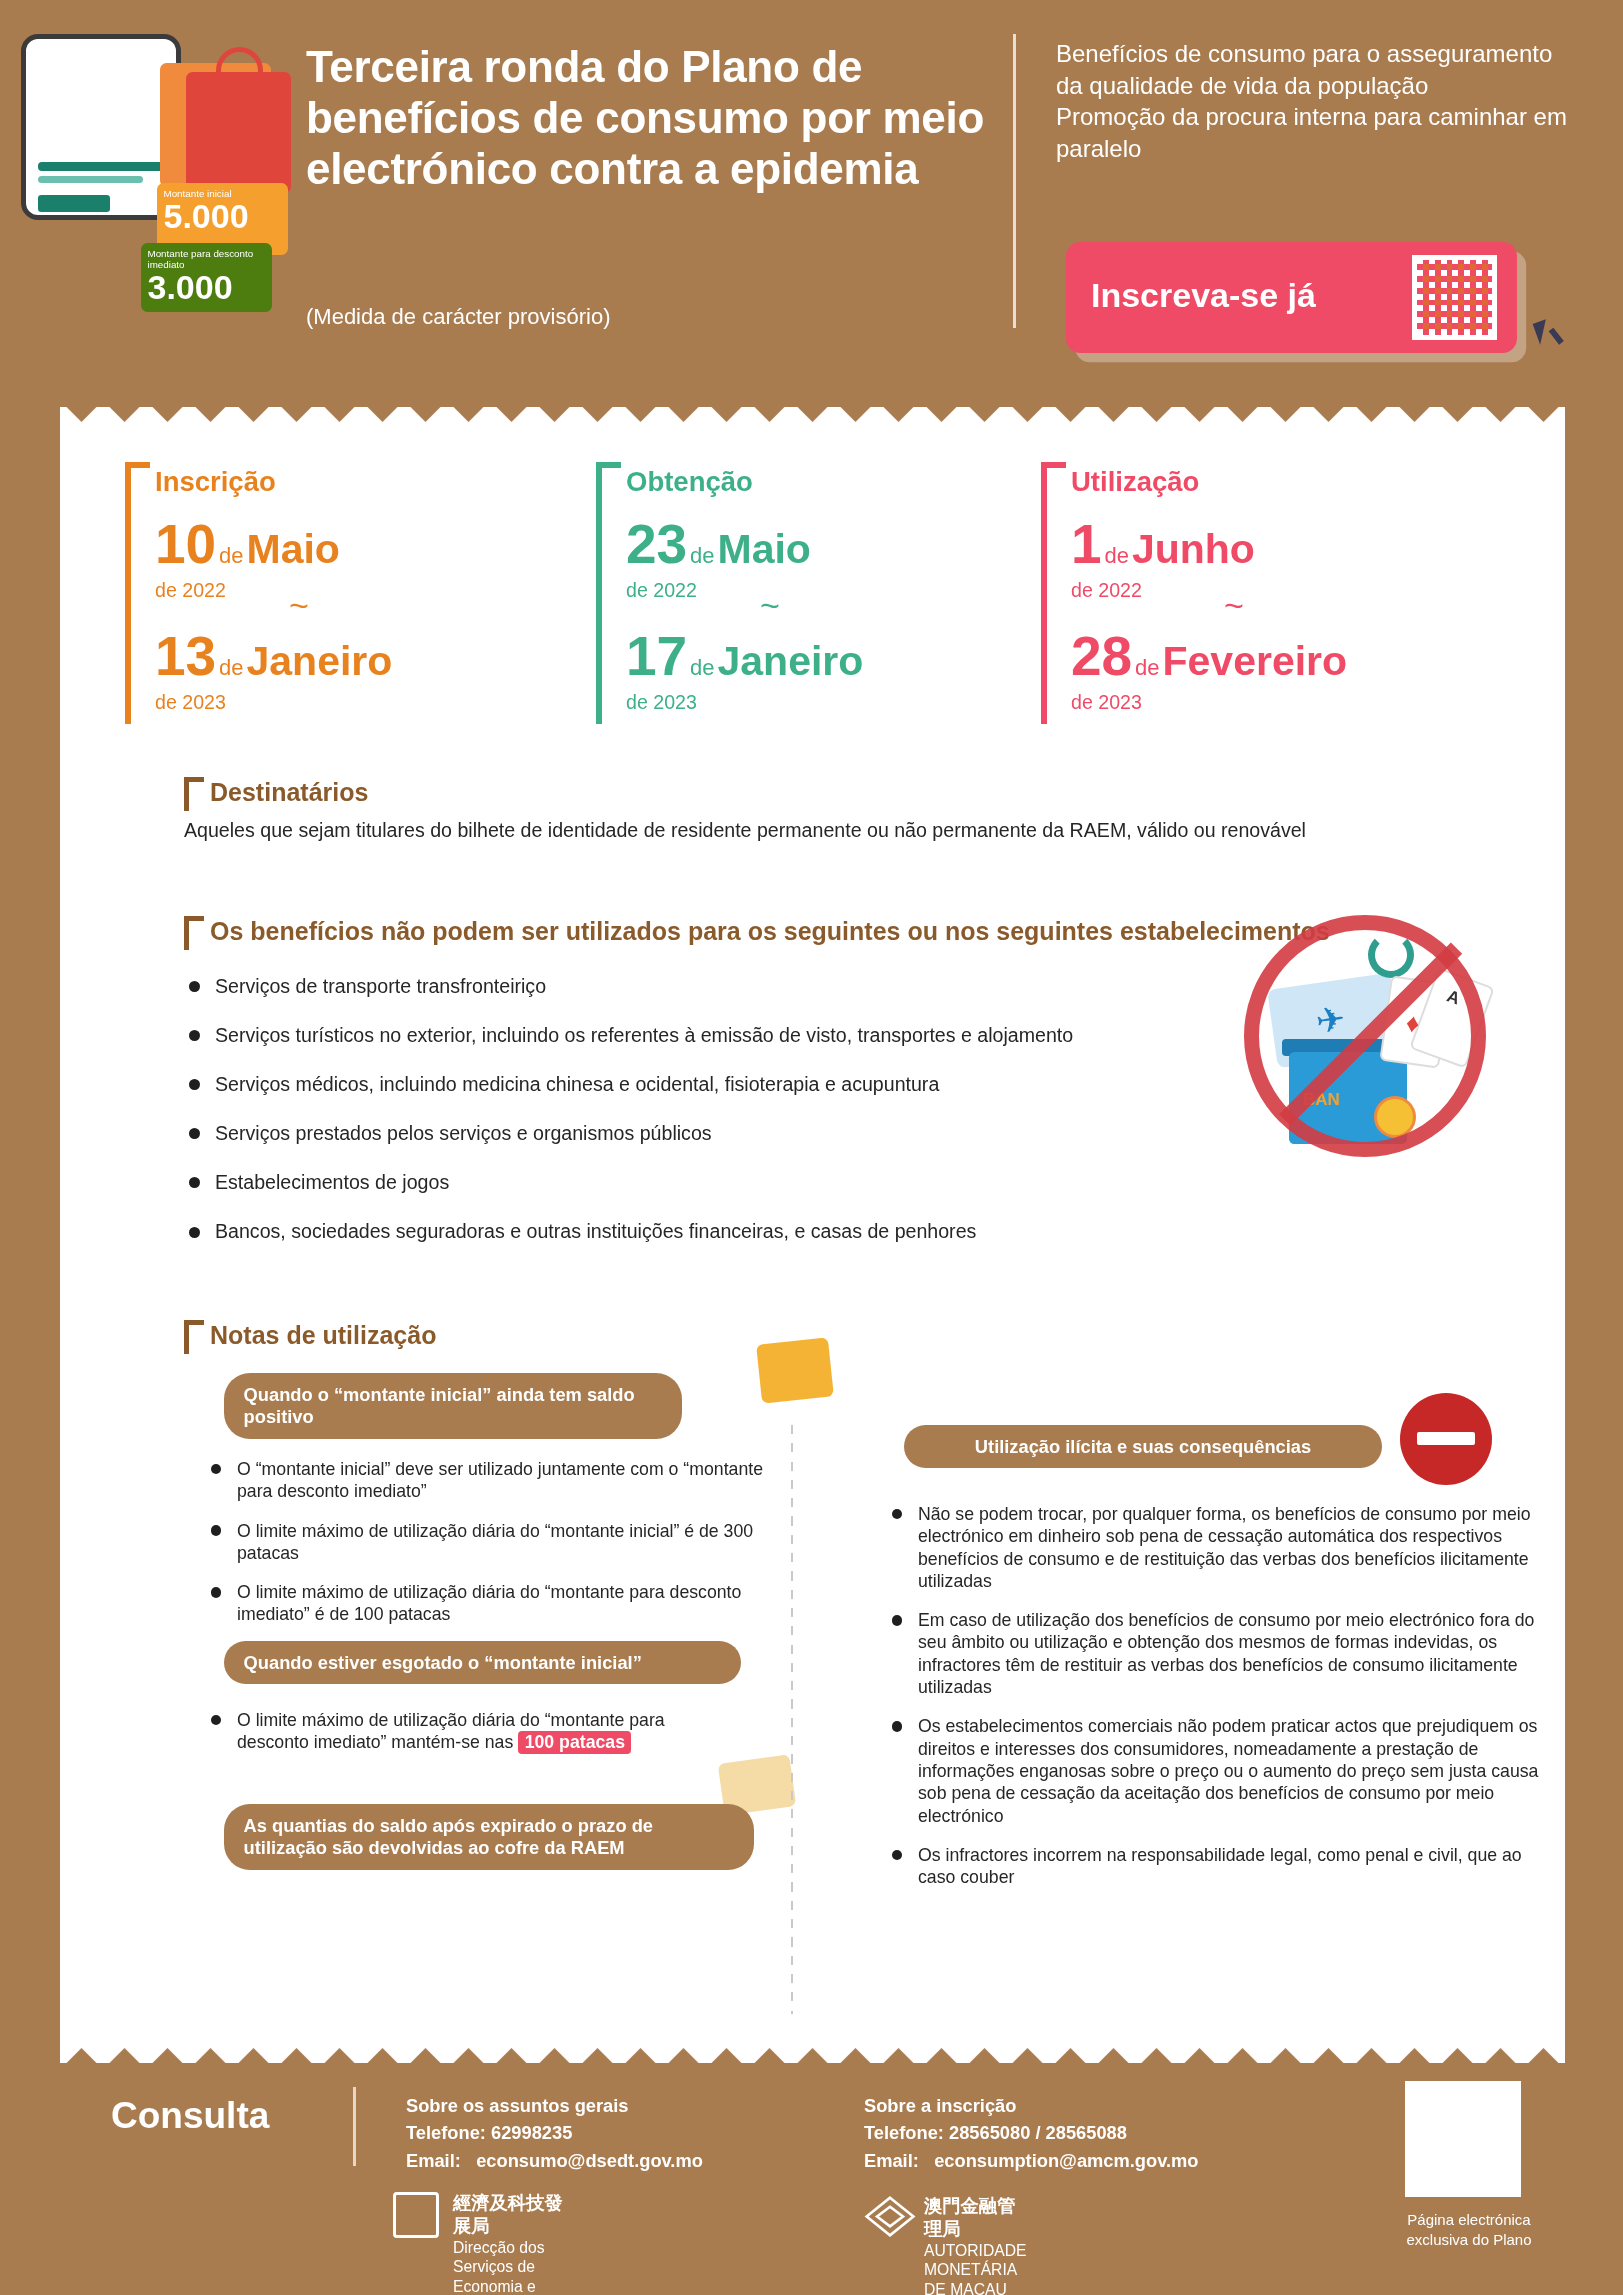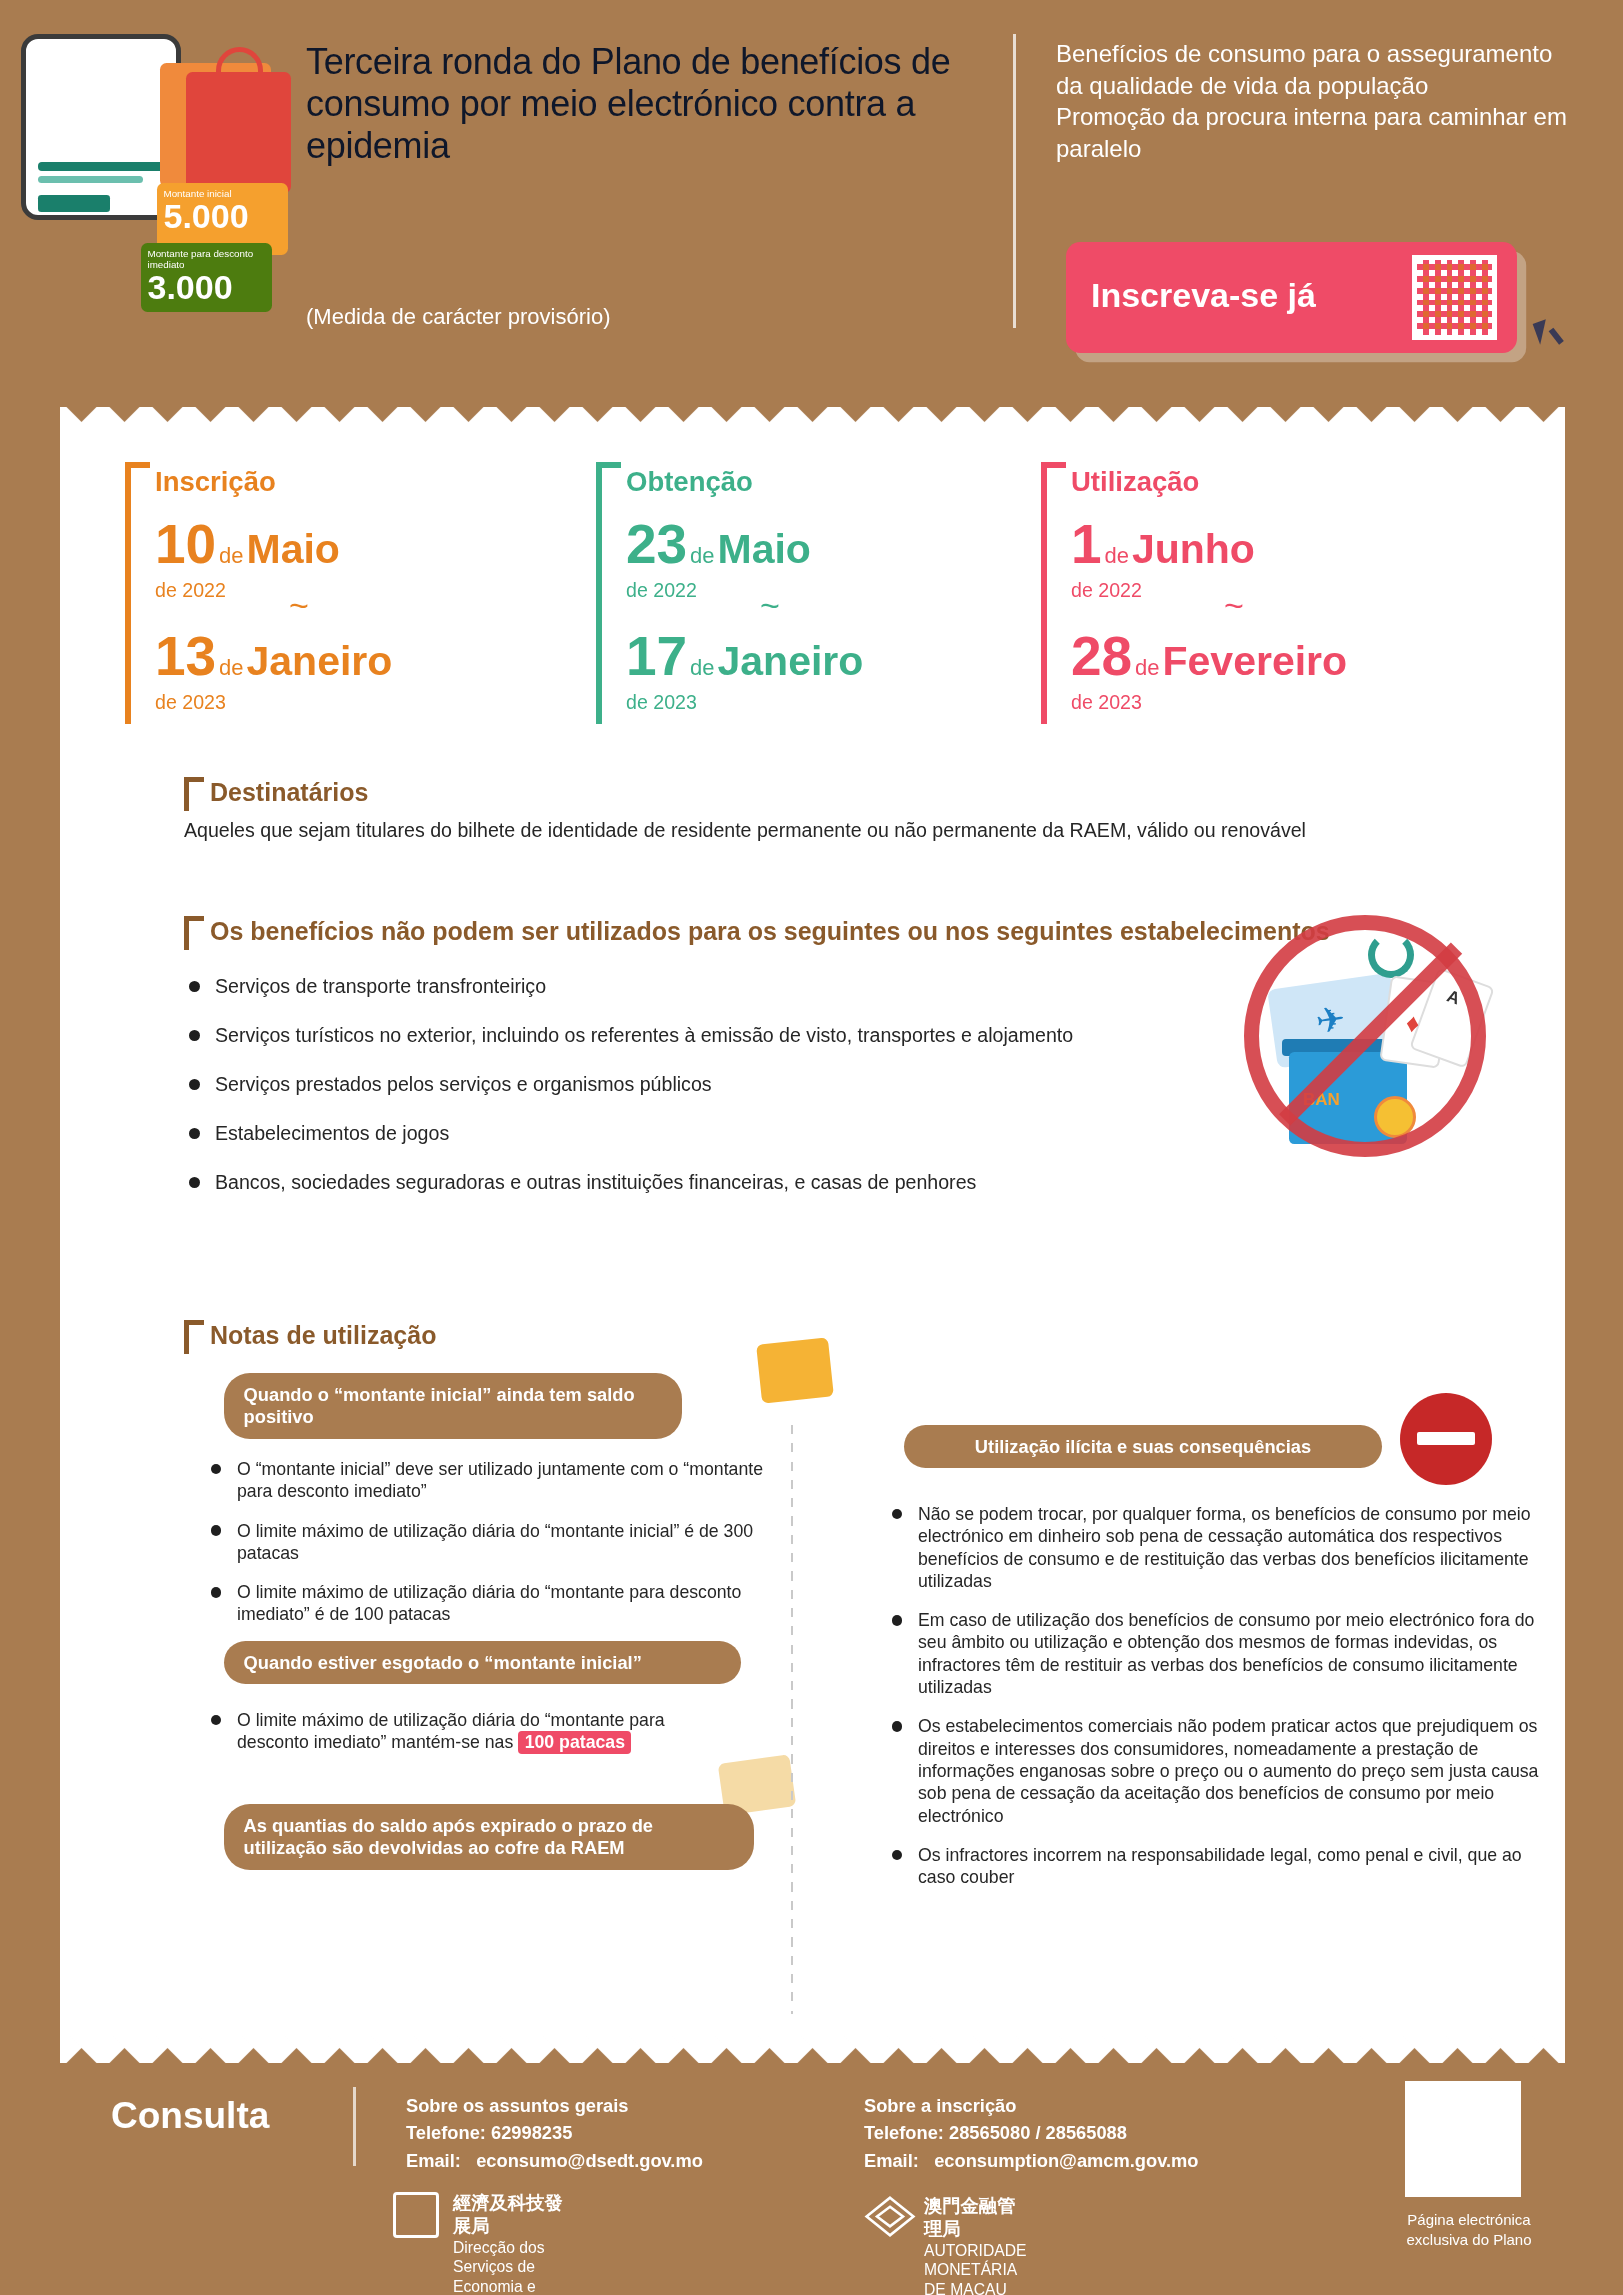--- a/index.html
+++ b/index.html
@@ -9,21 +9,21 @@
     background: #a97c50;
     position: relative;
     overflow: hidden;
   }
   .poster { position: relative; width: 1624px; height: 2295px; background: #a97c50; }
 
   
   .header { position: absolute; top: 0; left: 0; width: 1624px; height: 419px; }
   .hdr-title {
     position: absolute; left: 306px; top: 41px; width: 713px;
-    color: #0f172a; font-weight: normal; font-size: 36px; line-height: 1.16;
+    color: #ffffff; font-weight: bold; font-size: 44px; line-height: 1.16;
     letter-spacing: -0.3px;
   }
   .hdr-sub {
     position: absolute; left: 306px; top: 304px; width: 654px;
     color: #ffffff; font-size: 22px;
   }
   .hdr-divider {
     position: absolute; left: 1013px; top: 34px; width: 2.6px; height: 294px;
     background: rgba(255,255,255,0.75);
   }
@@ -339,20 +339,21 @@
 
     <div class="sec-head" style="left:124px;top:492px">
       <div class="v"></div>
       <div class="h"></div>
       <div class="t">Os benefícios não podem ser utilizados para os seguintes ou nos seguintes estabelecimentos</div>
     </div>
 
     <div class="bullets" style="top:550px">
       <div class="bullet">Serviços de transporte transfronteiriço</div>
       <div class="bullet">Serviços turísticos no exterior, incluindo os referentes à emissão de visto, transportes e alojamento</div>
+      <div class="bullet">Serviços médicos, incluindo medicina chinesa e ocidental, fisioterapia e acupuntura</div>
       <div class="bullet">Serviços prestados pelos serviços e organismos públicos</div>
       <div class="bullet">Estabelecimentos de jogos</div>
       <div class="bullet">Bancos, sociedades seguradoras e outras instituições financeiras, e casas de penhores</div>
     </div>
 
     <div class="prohib">
       <div class="ticket"></div>
       <div class="plane">✈</div>
       <div class="bank-top"></div>
       <div class="bank"></div>

